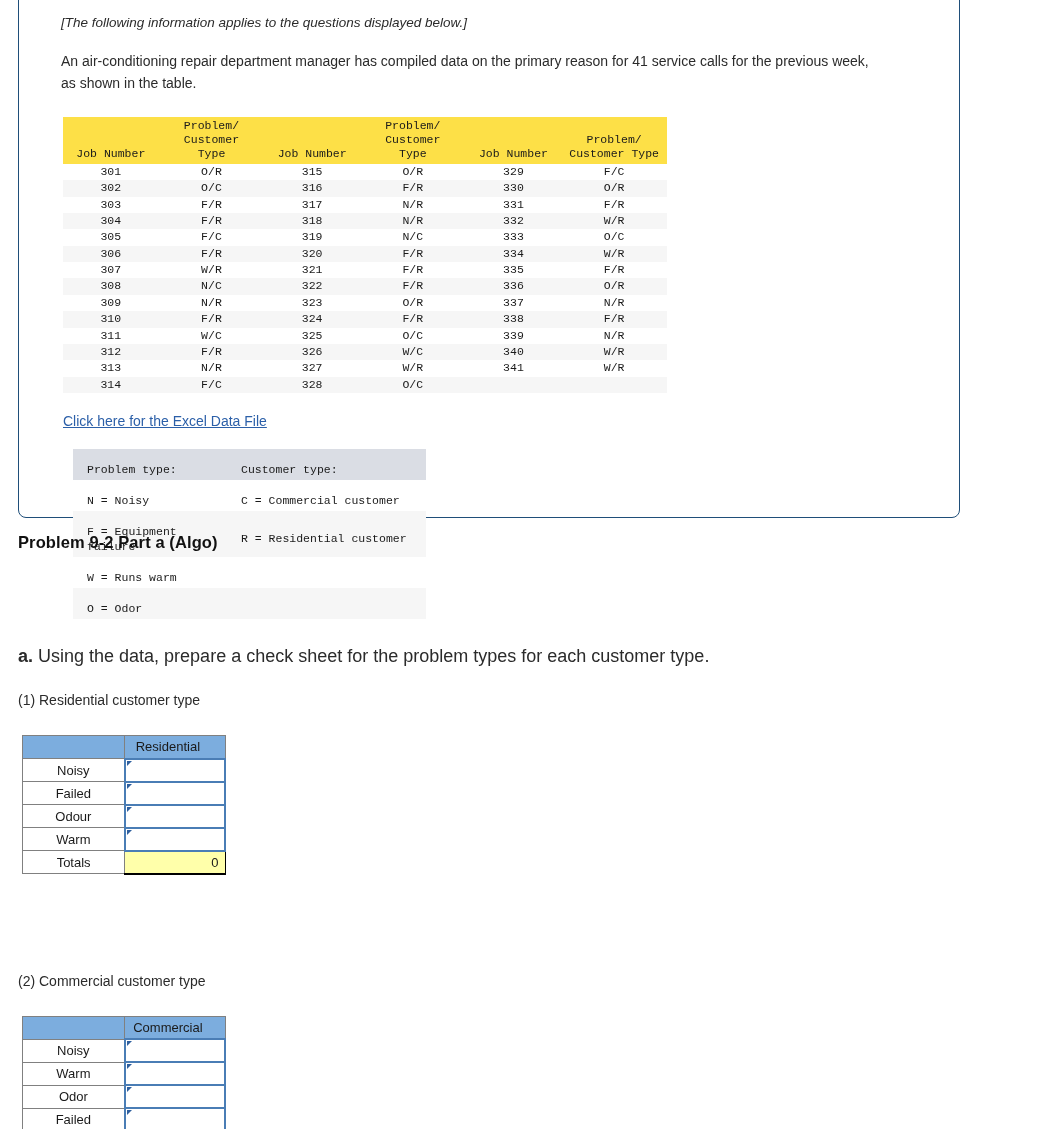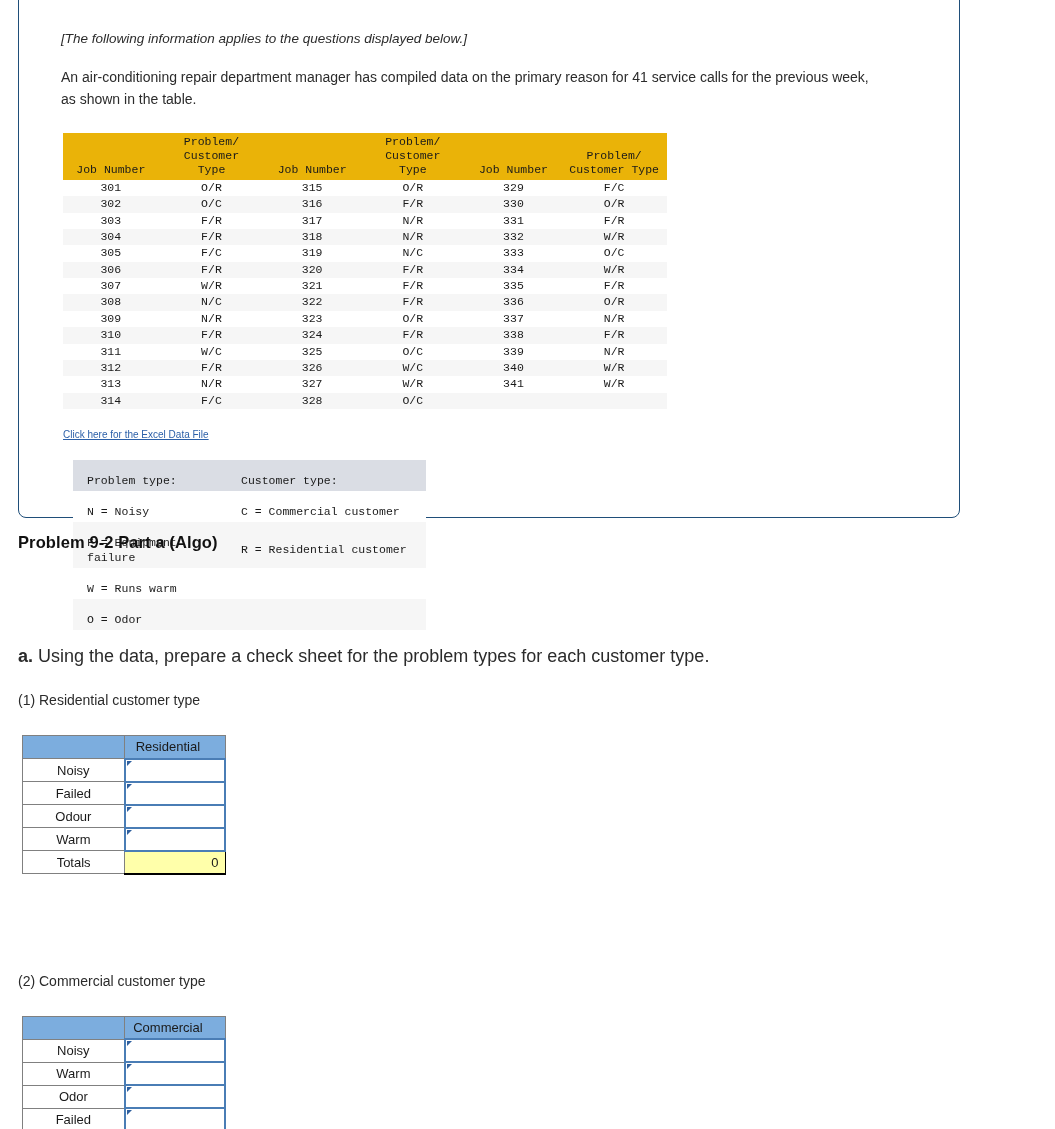--- a/index.html
+++ b/index.html
@@ -28,41 +28,41 @@
   }
   #info-inner {
     padding: 22px 26px 10px 42px;
   }
 
   .intro-note {
     font-style: italic;
     font-size: 13.5px;
     color: #2b2b2b;
     line-height: 1.5;
-    margin: 16px 0 18px 0;
+    margin: 0 0 18px 0;
   }
   .intro-body {
     font-size: 14px;
     color: #2b2b2b;
     line-height: 1.55;
     margin: 0 0 22px 0;
     max-width: 810px;
   }
 
   
   .mono-table {
     border-collapse: collapse;
     font-family: "Liberation Mono", "DejaVu Sans Mono", monospace;
     font-size: 11.5px;
     color: #1a1a1a;
     width: 604px;
     margin-left: 2px;
   }
   .mono-table th {
-    background: #eab308;
+    background: #fde047;
     font-weight: normal;
     padding: 2px 8px;
     text-align: center;
     line-height: 1.25;
     white-space: pre-line;
     vertical-align: bottom;
   }
   .mono-table td {
     padding: 1px 8px;
     text-align: center;
@@ -71,21 +71,21 @@
   }
   .mono-table tbody tr:nth-child(even) { background: #f6f6f6; }
   .mono-table tbody tr:nth-child(odd)  { background: #ffffff; }
   .mono-table .col-job { width: 96px; }
   .mono-table .col-type { width: 106px; }
 
   
   .excel-link {
     display: inline-block;
     margin: 20px 0 20px 2px;
-    font-size: 10px;
+    font-size: 14px;
     color: #2b5fa8;
     text-decoration: underline;
     cursor: pointer;
   }
 
   
   .legend-table {
     border-collapse: collapse;
     font-family: "Liberation Mono", "DejaVu Sans Mono", monospace;
     font-size: 11.5px;

